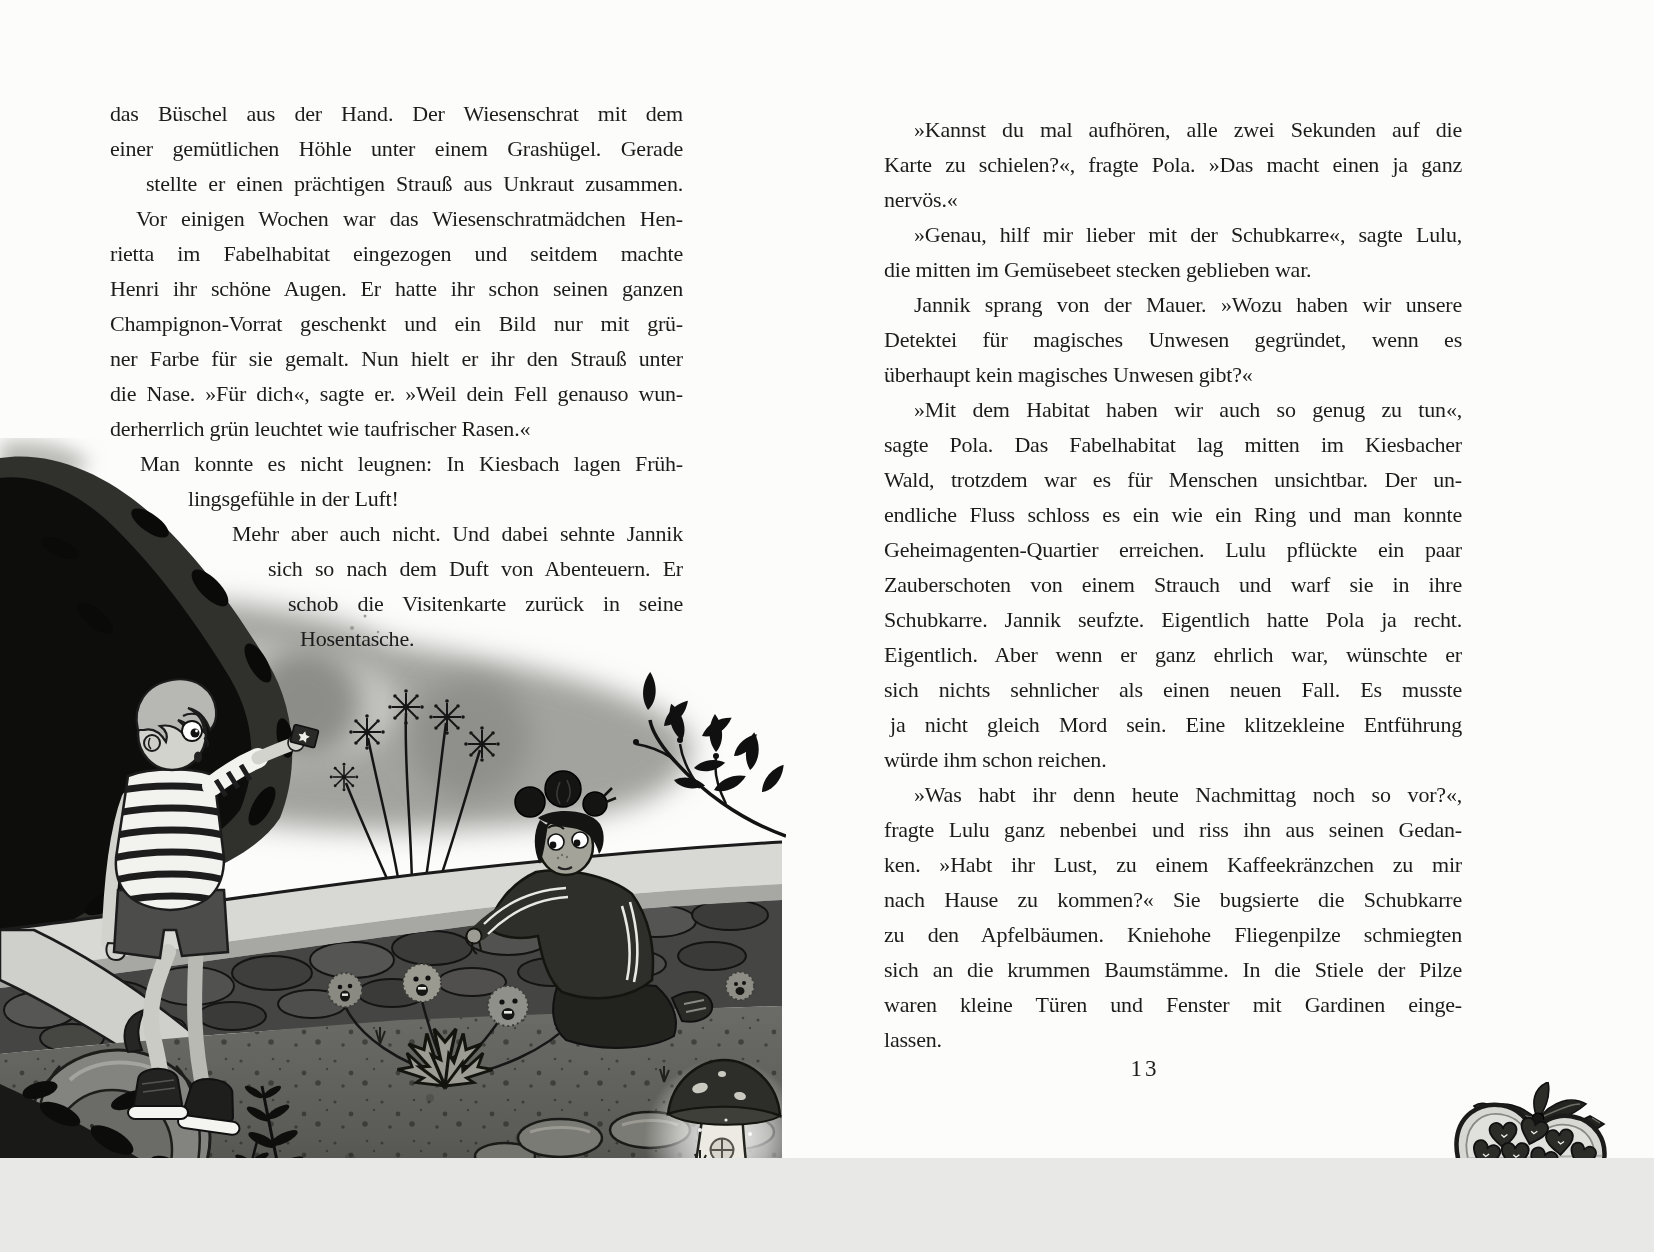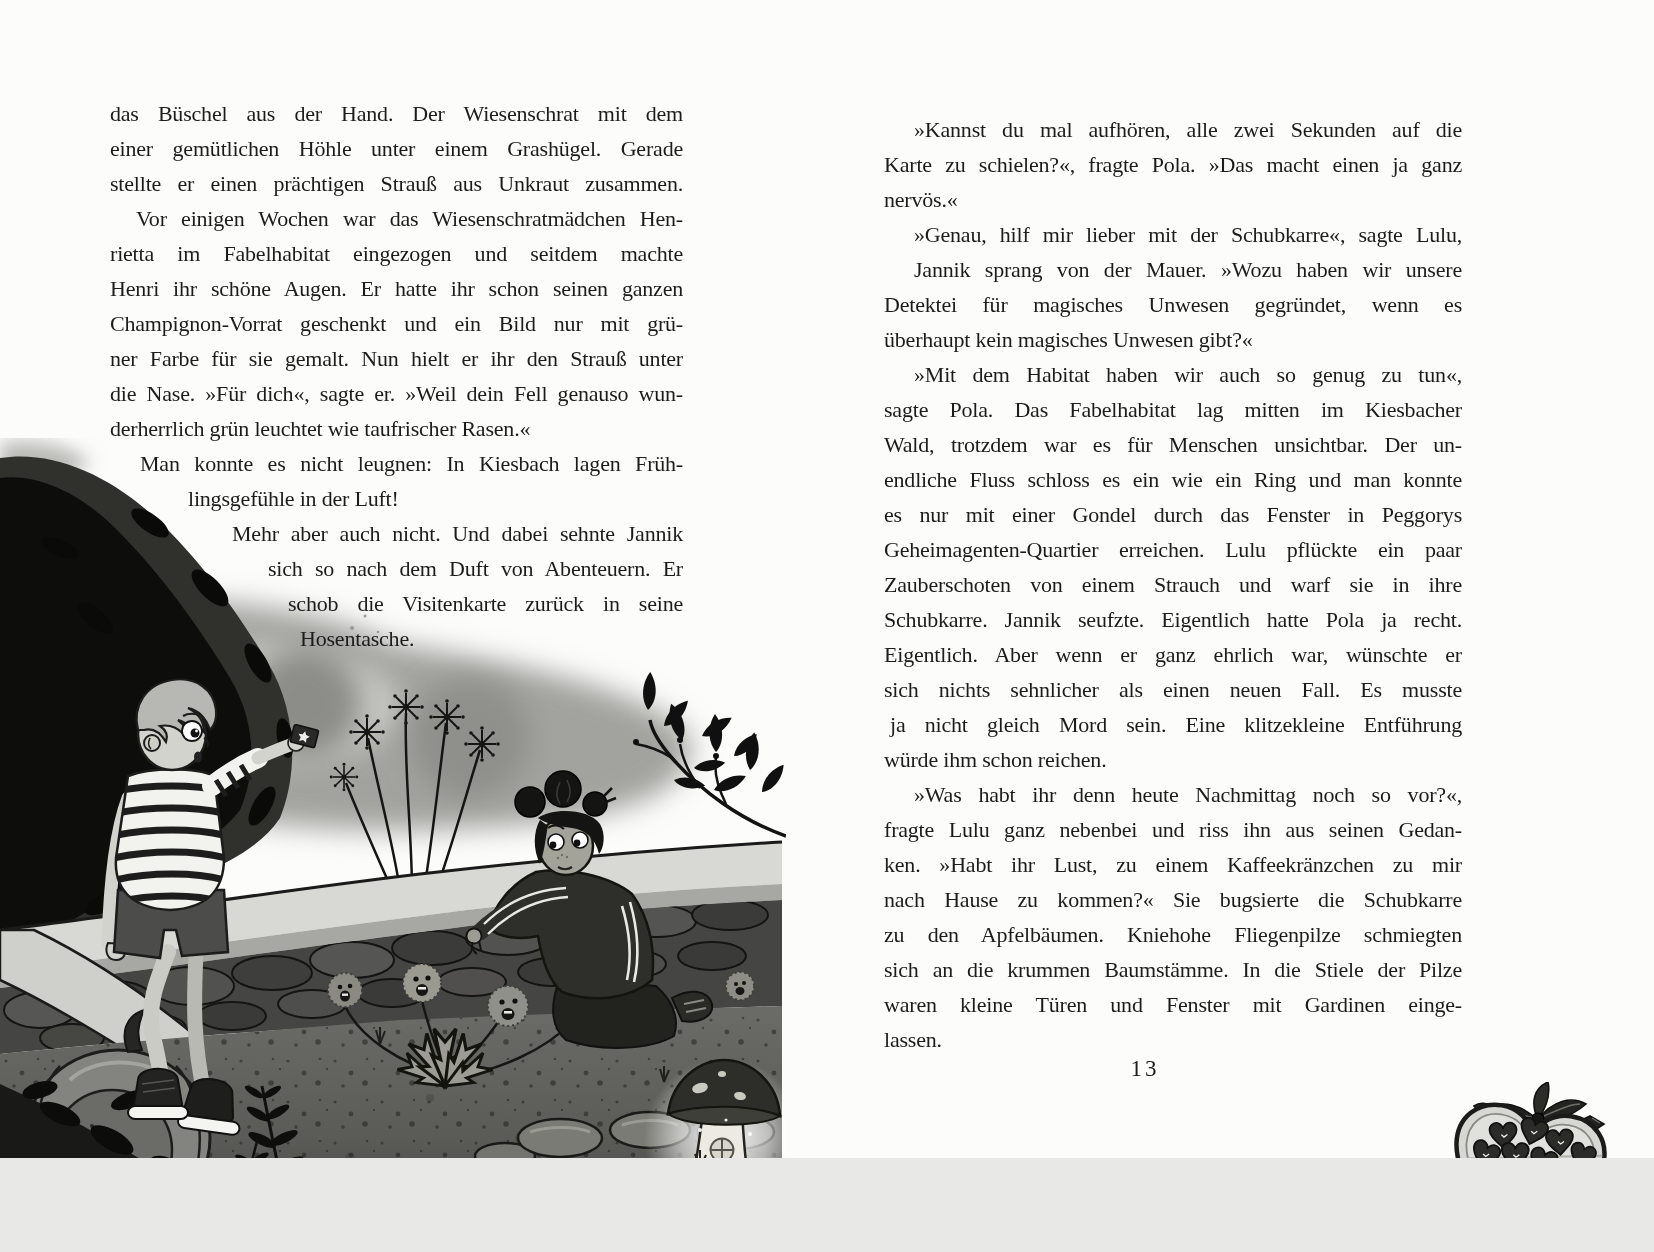--- a/index.html
+++ b/index.html
@@ -16,49 +16,49 @@
   #heart-illu{position:absolute;left:1426px;top:1082px;z-index:2;}
 </style>
 </head>
 <body>
 
 <div id="stage">
 
   <div id="left-text" class="textcol">
       <div class="tline just" style="padding-left: 0px;">das Büschel aus der Hand. Der Wiesenschrat mit dem</div>
       <div class="tline just" style="padding-left: 0px;">einer gemütlichen Höhle unter einem Grashügel. Gerade</div>
-      <div class="tline just" style="padding-left: 0px;">stellte er einen prächtigen Strauß aus Unkraut zusammen.</div>
+      <div class="tline just" style="padding-left: 0px; margin-left: 36px;">stellte er einen prächtigen Strauß aus Unkraut zusammen.</div>
       <div class="tline just" style="padding-left: 0px; margin-left: 26px;">Vor einigen Wochen war das Wiesenschratmädchen Hen-</div>
       <div class="tline just" style="padding-left: 0px;">rietta im Fabelhabitat eingezogen und seitdem machte</div>
       <div class="tline just" style="padding-left: 0px;">Henri ihr schöne Augen. Er hatte ihr schon seinen ganzen</div>
       <div class="tline just" style="padding-left: 0px;">Champignon-Vorrat geschenkt und ein Bild nur mit grü-</div>
       <div class="tline just" style="padding-left: 0px;">ner Farbe für sie gemalt. Nun hielt er ihr den Strauß unter</div>
       <div class="tline just" style="padding-left: 0px;">die Nase. »Für dich«, sagte er. »Weil dein Fell genauso wun-</div>
       <div class="tline" style="padding-left: 0px;">derherrlich grün leuchtet wie taufrischer Rasen.«</div>
       <div class="tline just" style="padding-left: 30px;">Man konnte es nicht leugnen: In Kiesbach lagen Früh-</div>
       <div class="tline" style="padding-left: 78px;">lingsgefühle in der Luft!</div>
       <div class="tline just" style="padding-left: 122px;">Mehr aber auch nicht. Und dabei sehnte Jannik</div>
       <div class="tline just" style="padding-left: 158px;">sich so nach dem Duft von Abenteuern. Er</div>
       <div class="tline just" style="padding-left: 178px;">schob die Visitenkarte zurück in seine</div>
       <div class="tline" style="padding-left: 190px;">Hosentasche.</div>
     </div>
 
   <div id="right-text" class="textcol">
       <div class="tline just" style="padding-left: 30px;">»Kannst du mal aufhören, alle zwei Sekunden auf die</div>
       <div class="tline just" style="padding-left: 0px;">Karte zu schielen?«, fragte Pola. »Das macht einen ja ganz</div>
       <div class="tline" style="padding-left: 0px;">nervös.«</div>
       <div class="tline just" style="padding-left: 30px;">»Genau, hilf mir lieber mit der Schubkarre«, sagte Lulu,</div>
+      <div class="tline" style="padding-left: 0px;">die mitten im Gemüsebeet stecken geblieben war.</div>
       <div class="tline just" style="padding-left: 30px;">Jannik sprang von der Mauer. »Wozu haben wir unsere</div>
       <div class="tline just" style="padding-left: 0px;">Detektei für magisches Unwesen gegründet, wenn es</div>
       <div class="tline" style="padding-left: 0px;">überhaupt kein magisches Unwesen gibt?«</div>
       <div class="tline just" style="padding-left: 30px;">»Mit dem Habitat haben wir auch so genug zu tun«,</div>
       <div class="tline just" style="padding-left: 0px;">sagte Pola. Das Fabelhabitat lag mitten im Kiesbacher</div>
       <div class="tline just" style="padding-left: 0px;">Wald, trotzdem war es für Menschen unsichtbar. Der un-</div>
       <div class="tline just" style="padding-left: 0px;">endliche Fluss schloss es ein wie ein Ring und man konnte</div>
-      <div class="tline just" style="padding-left: 0px;">es nur mit einer Gondel durch das Fenster in Peggorys</div>
       <div class="tline just" style="padding-left: 0px;">Geheimagenten-Quartier erreichen. Lulu pflückte ein paar</div>
       <div class="tline just" style="padding-left: 0px;">Zauberschoten von einem Strauch und warf sie in ihre</div>
       <div class="tline just" style="padding-left: 0px;">Schubkarre. Jannik seufzte. Eigentlich hatte Pola ja recht.</div>
       <div class="tline just" style="padding-left: 0px;">Eigentlich. Aber wenn er ganz ehrlich war, wünschte er</div>
       <div class="tline just" style="padding-left: 0px;">sich nichts sehnlicher als einen neuen Fall. Es musste</div>
       <div class="tline just" style="padding-left: 6px;">ja nicht gleich Mord sein. Eine klitzekleine Entführung</div>
       <div class="tline" style="padding-left: 0px;">würde ihm schon reichen.</div>
       <div class="tline just" style="padding-left: 30px;">»Was habt ihr denn heute Nachmittag noch so vor?«,</div>
       <div class="tline just" style="padding-left: 0px;">fragte Lulu ganz nebenbei und riss ihn aus seinen Gedan-</div>
       <div class="tline just" style="padding-left: 0px;">ken. »Habt ihr Lust, zu einem Kaffeekränzchen zu mir</div>

